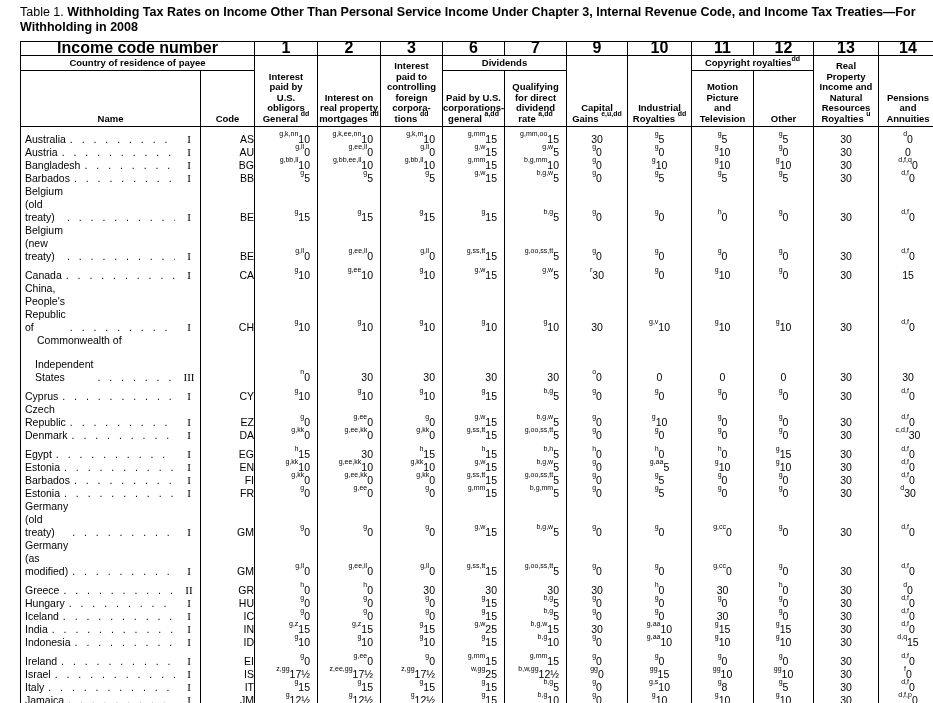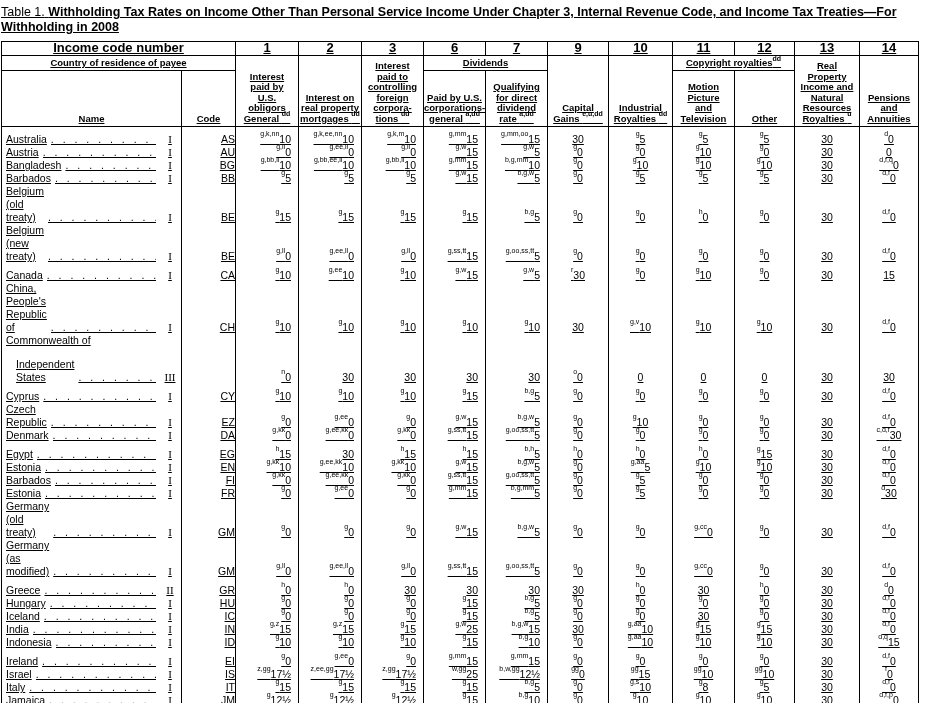--- a/index.html
+++ b/index.html
@@ -1,40 +1,40 @@
 <!DOCTYPE html>
 <html><head>
 <meta charset="utf-8">
 <style>
   html,body { margin:0; padding:0; background:#fff; color:#000;
     font-family:"Liberation Sans", sans-serif; }
-  .page { width:933px; height:703px; box-sizing:border-box; padding:3px 5px 0 1px; overflow:hidden;text-decoration:underline; }
+  .page { width:933px; height:703px; box-sizing:border-box; padding:3px 5px 0 20px; overflow:hidden; }
   .title { font-size:12.5px; line-height:14.5px; margin:2px 0 7px 0; max-width:922px; }
   .title .t-prefix { font-weight:normal; }
   .title .t-main { font-weight:bold; }
 
   table.tt { border-collapse:collapse; table-layout:fixed; width:917px; border:1px solid #000; }
   th, td { padding:0; margin:0; }
   th { border-left:1px solid #000; font-weight:bold; font-size:9.5px; line-height:10.5px;
        text-align:center; white-space:pre-line; }
   th:first-child, td:first-child { border-left:none; }
-  tr.hrow1 th { height:13px; border-bottom:1px solid #000; font-size:13px; vertical-align:middle; }
+  tr.hrow1 th { height:13px; border-bottom:1px solid #000; font-size:16px; vertical-align:middle; }
   tr.hrow2 th.span-hdr { height:14px; border-bottom:1px solid #000; vertical-align:middle; }
   th.tall { vertical-align:bottom; padding-bottom:2px; border-bottom:1px solid #000;text-align:center; }
   tr.hrow3 th { height:53px; vertical-align:bottom; padding-bottom:2px; border-bottom:1px solid #000; }
   sup { font-size:7px; position:relative; top:-1px; vertical-align:super; line-height:0; }
 
   tbody td { border-left:1px solid #000; font-size:10.5px; line-height:13px;
              vertical-align:bottom; height:13px; }
   tbody.grp tr:first-child td { padding-top:6px; }
   td.val sup { font-size:7px; top:-3px; }
   td.ra { text-align:right; padding-right:7px; }
   td.ca { text-align:center; }
   td.nmcell { padding-left:4px; }
-  .nm1 { line-height:12px; }
+  .nm1 { line-height:12px;margin-left:12px; }
   .nmflex { display:flex; align-items:flex-end; }
   .nmflex.ind { padding-left:10px;margin-top:12px; }
   .leader { flex:1 1 auto; overflow:hidden; white-space:nowrap; margin:0 3px 0 4px; min-width:0; }
   .leader::after { content:". . . . . . . . . . . . . . . . . . . . . . . . . . . . ."; letter-spacing:3px; }
   .cls { flex:0 0 22px; text-align:center; font-family:"Liberation Serif", serif; font-size:11px; }
   td.codecell { text-align:right; }
 </style>
 </head>
 <body>
 

